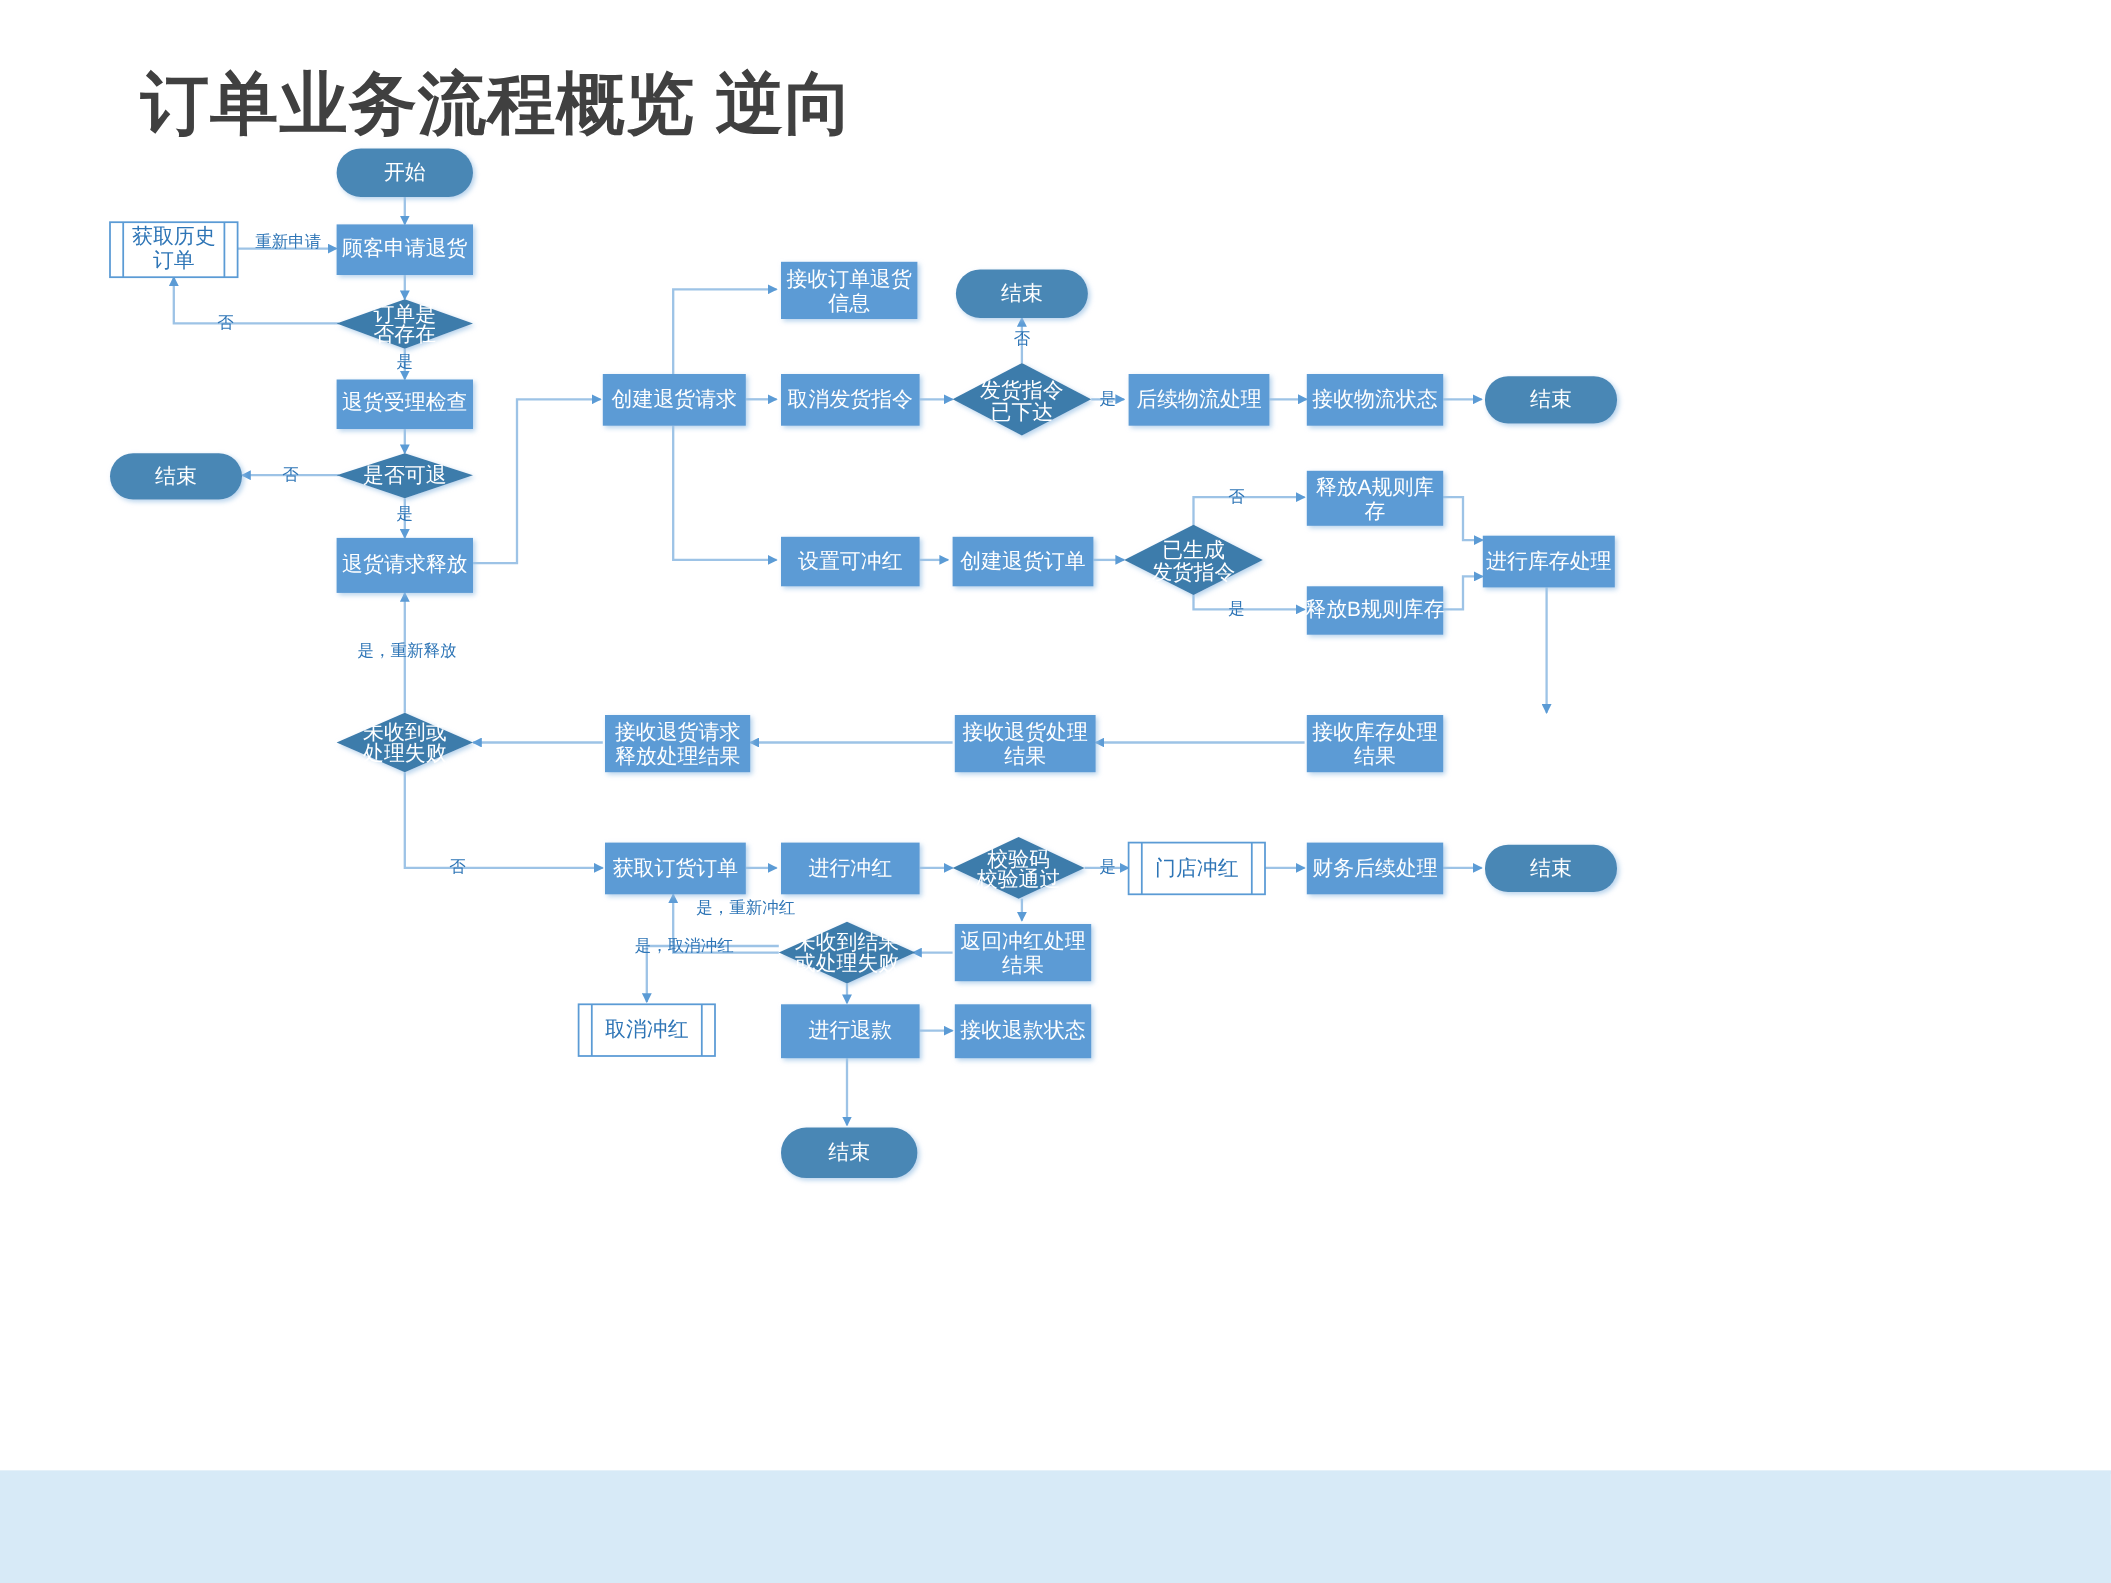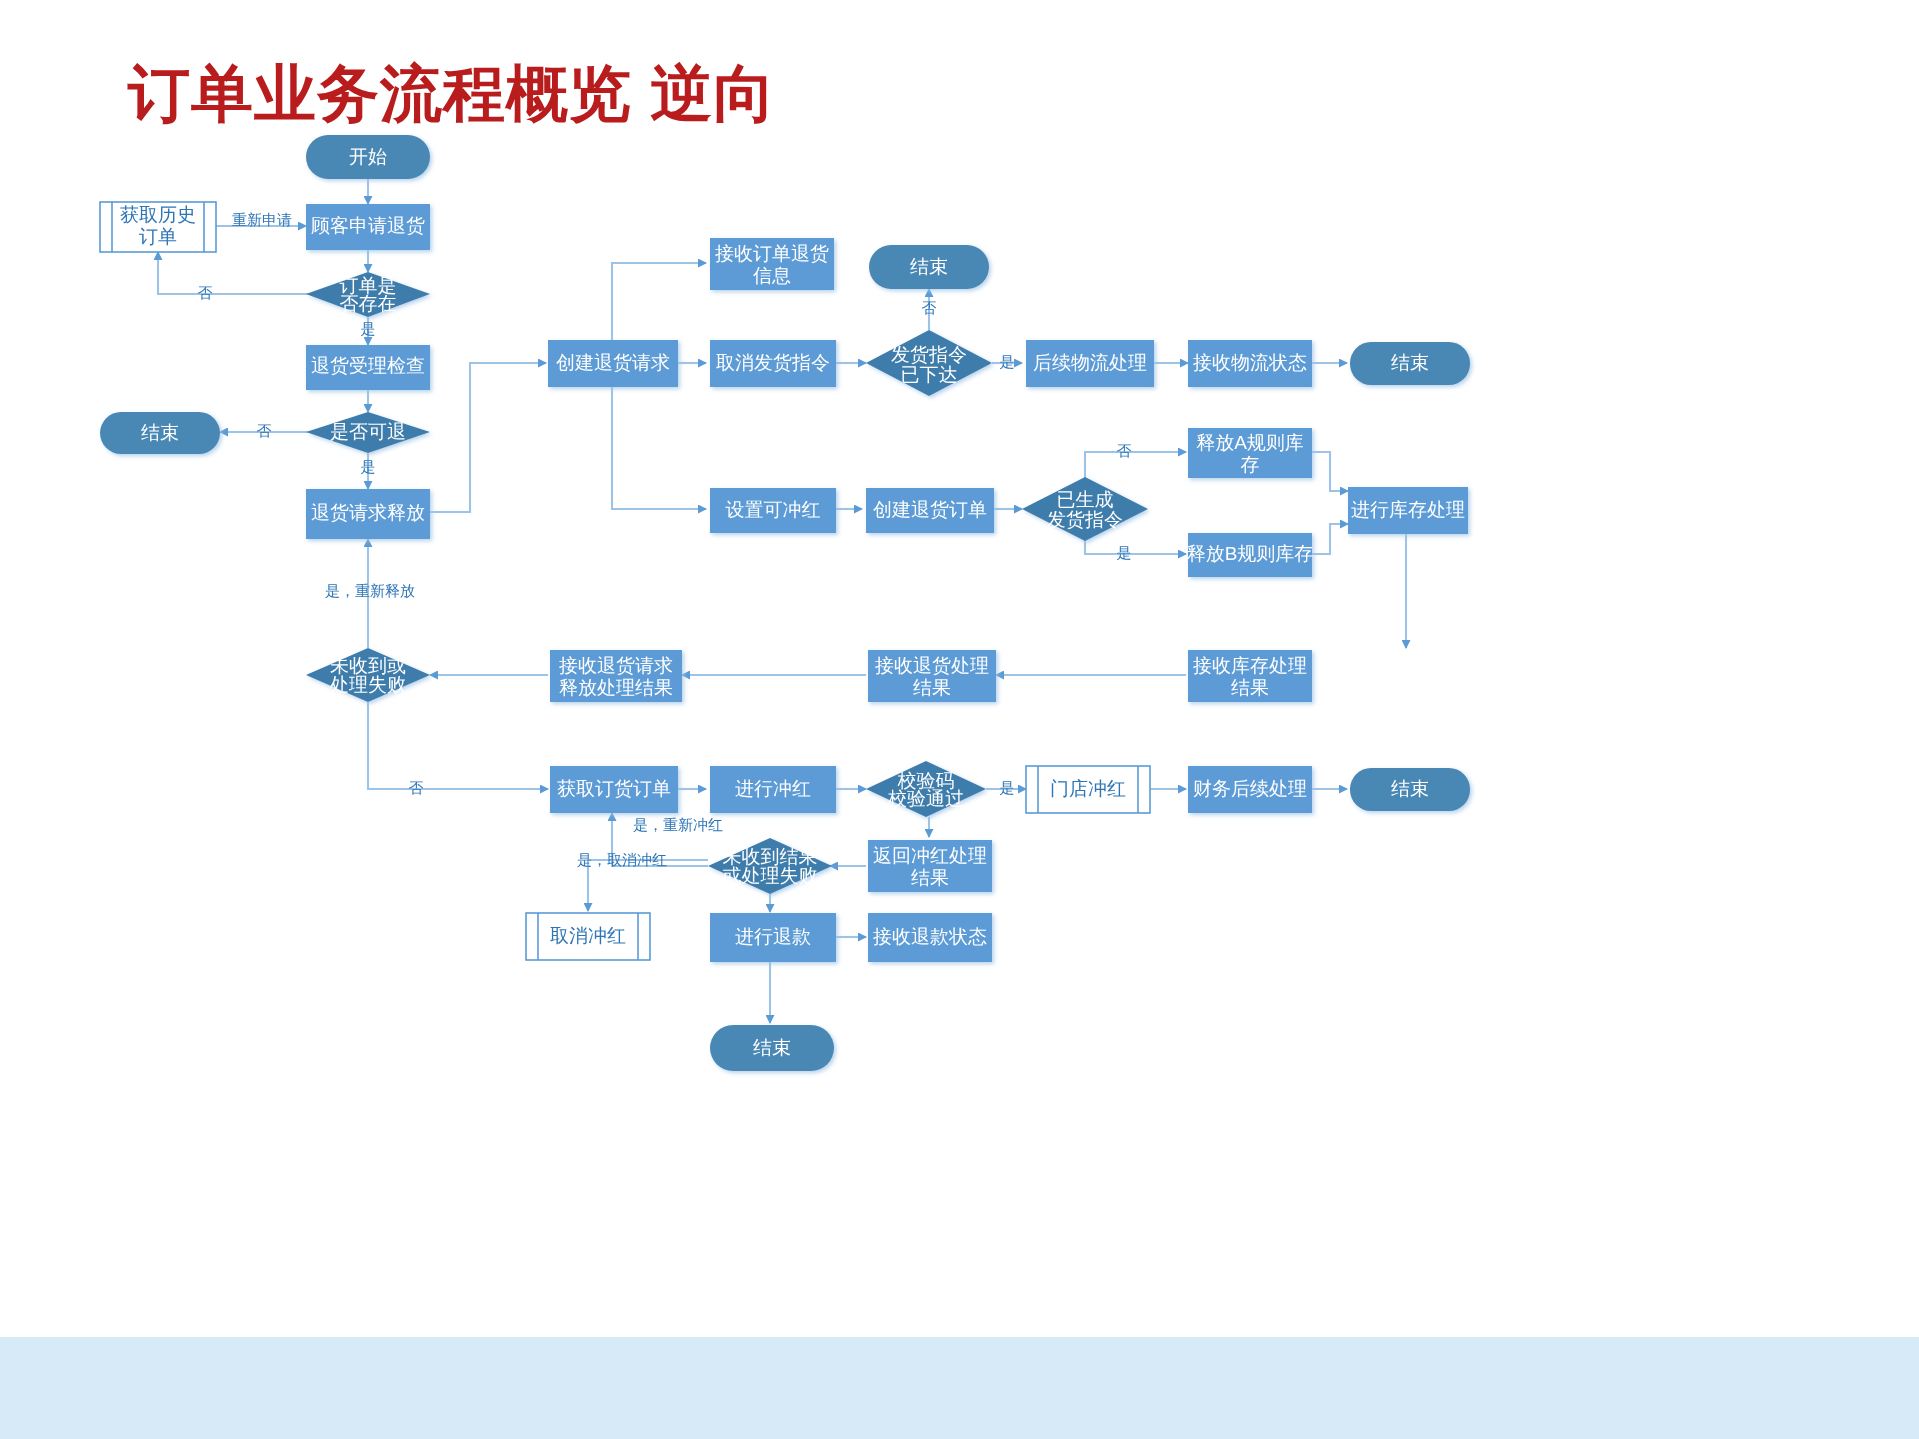--- a/index.html
+++ b/index.html
@@ -1,20 +1,20 @@
 <!DOCTYPE html>
 <html><head>
 <meta charset="utf-8">
 <style>
   html,body{margin:0;padding:0;background:#ffffff;}
   body{width:1919px;height:1439px;position:relative;overflow:hidden;
        font-family:"Liberation Sans","DejaVu Sans",sans-serif;}
   #slide{position:absolute;left:0;top:0;width:1919px;height:1439px;background:#fff;}
   #title{position:absolute;left:128px;top:52px;font-size:62px;font-weight:bold;
-         color:#b91c1c;letter-spacing:1px;white-space:nowrap;}
+         color:#404040;letter-spacing:1px;white-space:nowrap;}
   #footer{position:absolute;left:0;top:1337px;width:1919px;height:102px;
           background:#D7EAF7;}
   #footer-rule{position:absolute;left:0;top:1337px;width:1919px;height:3px;background:#BCD9EE;}
   svg{position:absolute;left:0;top:0;}
   .nodetext{font-family:"Liberation Sans","DejaVu Sans",sans-serif;fill:#ffffff;
             font-size:19px;text-anchor:middle;dominant-baseline:middle;}
   .nodetext-dark{font-family:"Liberation Sans","DejaVu Sans",sans-serif;fill:#2E75B6;
             font-size:19px;text-anchor:middle;dominant-baseline:middle;}
   .edgelabel{font-family:"Liberation Sans","DejaVu Sans",sans-serif;fill:#2E75B6;
             font-size:15px;text-anchor:middle;dominant-baseline:middle;}

